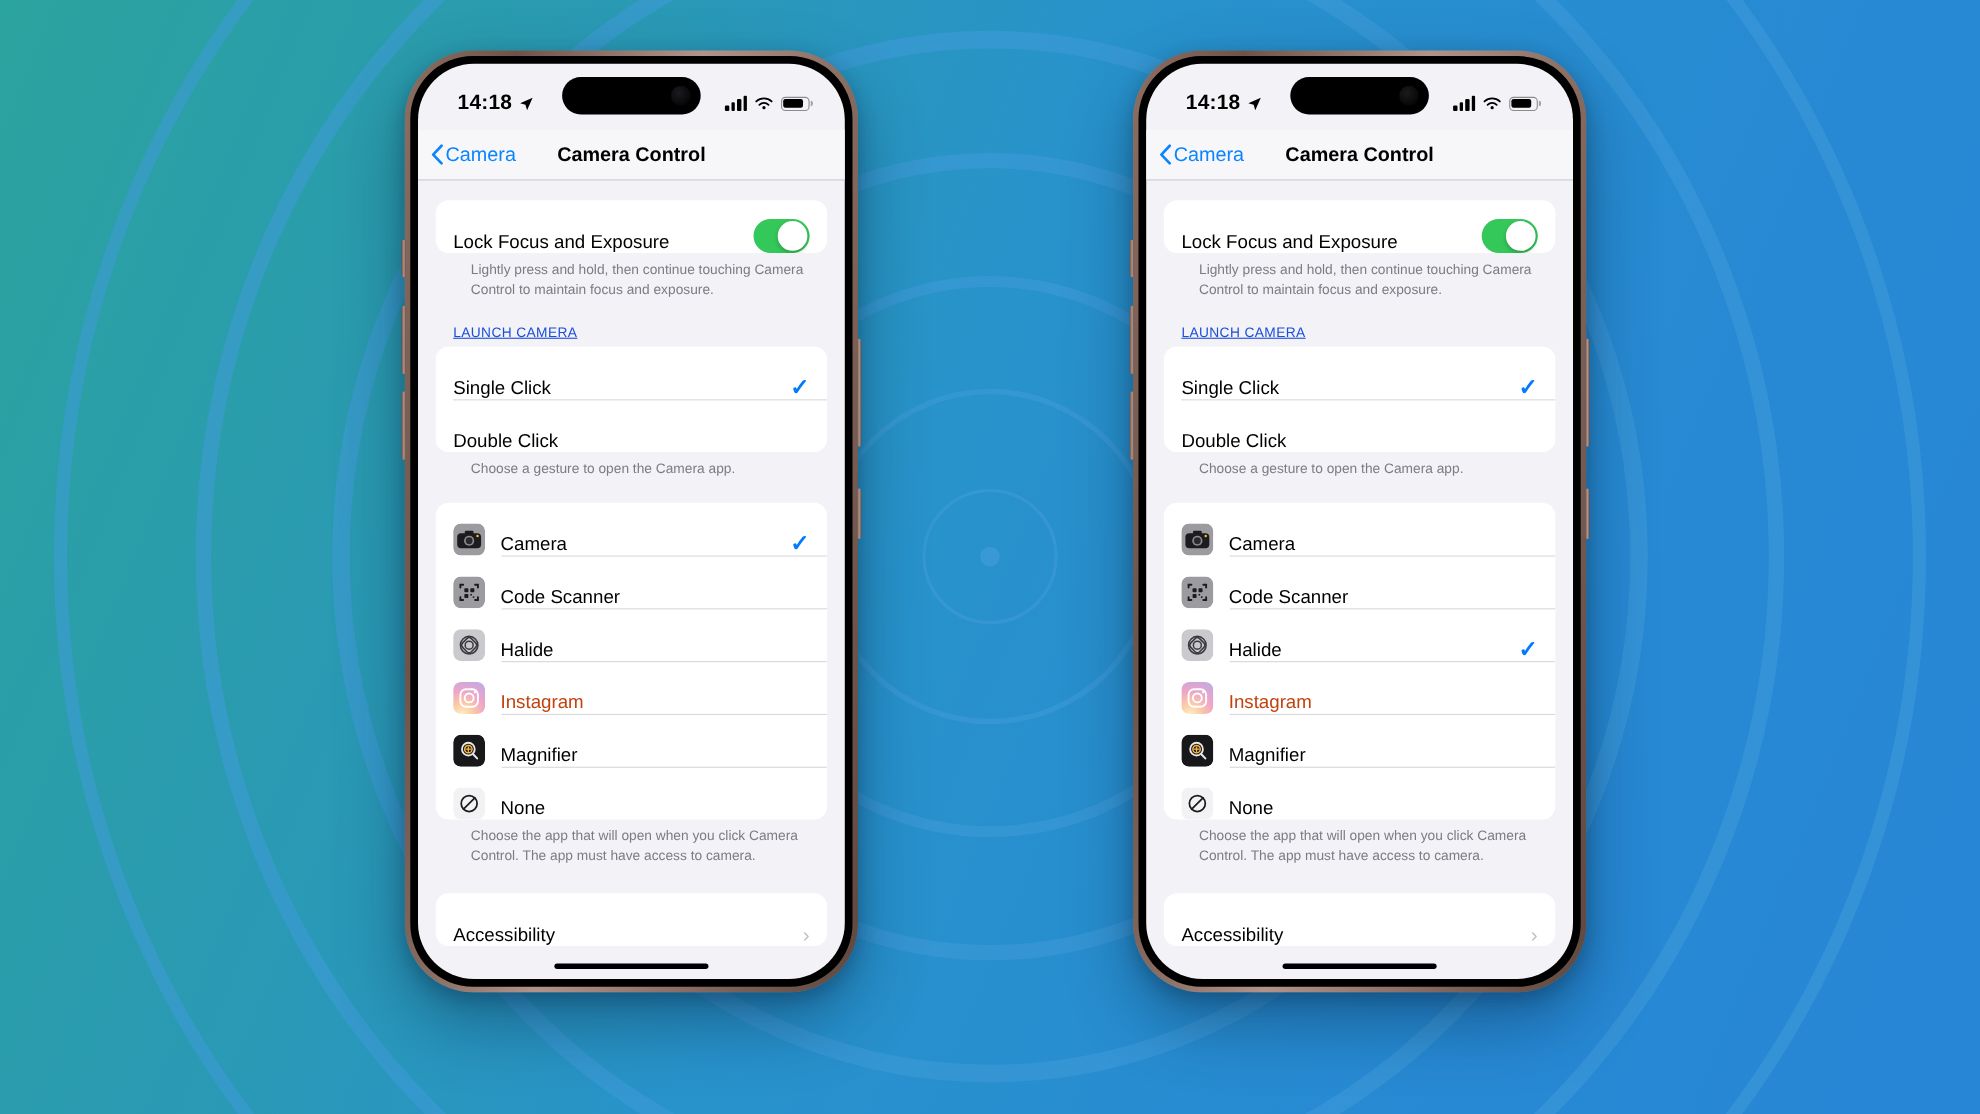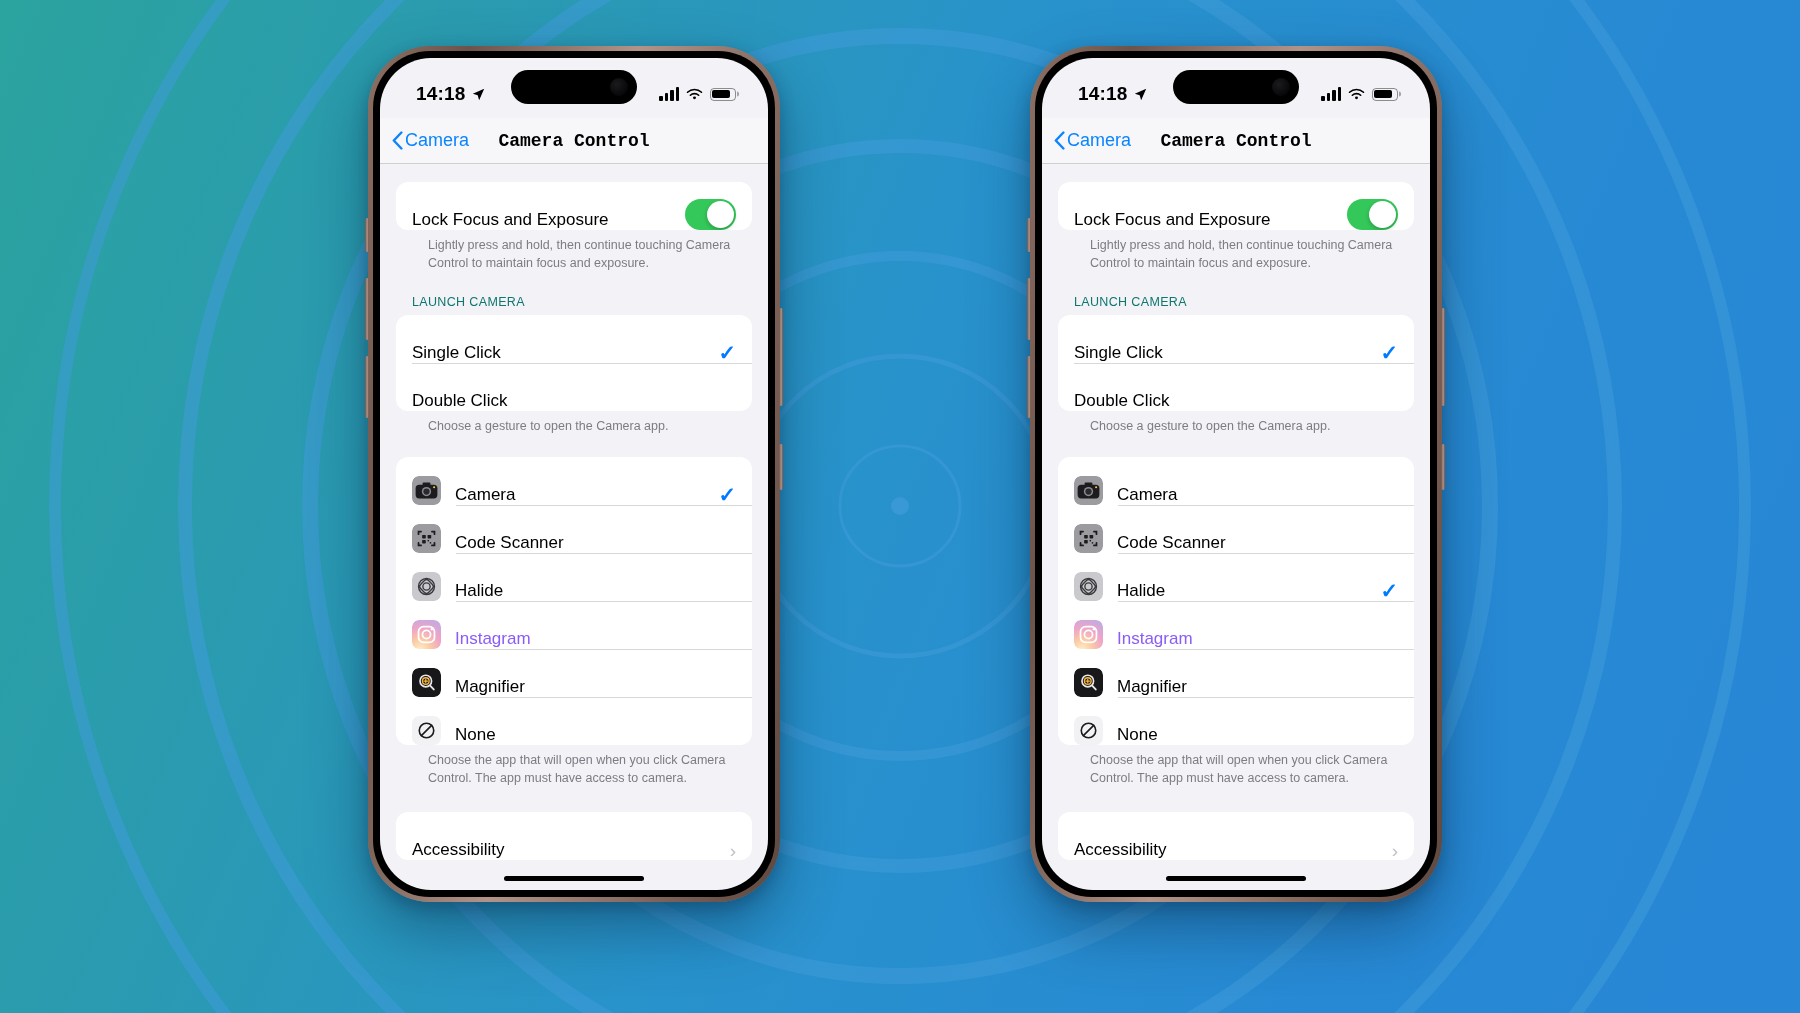--- a/index.html
+++ b/index.html
@@ -95,21 +95,21 @@
     display: flex; align-items: center;
     background: #F7F7F9;
     border-bottom: .5px solid rgba(0,0,0,.16);
   }
   .nav-back {
     display: flex; align-items: center; gap: 2px;
     margin-left: 12px; color: #0A84FF; font-size: 18px;
   }
   .nav-title {
     position: absolute; left: 50%; transform: translateX(-50%);
-    font-size: 18px; font-weight: bold; color: #000; white-space: nowrap; font-family: Liberation Mono, monospace;
+    font-size: 18px; font-weight: bold; color: #000; white-space: nowrap;
   }
 
   
   .content { padding: 0 0 0 0; }
 
   .group {
     margin: 0 16px; background: #fff; border-radius: 12px; overflow: hidden;
   }
   .group.first { margin-top: 18px; }
 
@@ -118,43 +118,43 @@
     min-height: 48px; padding: 0 16px;
     position: relative;
   }
   .row + .row::before {
     content: ""; position: absolute; left: 16px; right: 0; top: 0;
     height: .5px; background: rgba(60,60,67,.20);
   }
   .row.with-icon + .row.with-icon::before { left: 60px; }
 
   .row-label { font-size: 17px; color: #000; flex: 1; }
-  .row-label.dim { color: #8b5cf6; }
+  .row-label.dim { color: #c2410c; }
 
   .check { color: #007AFF; font-size: 21px; font-weight: bold; line-height: 1; }
   .chev  { color: #C0C0C6; font-size: 19px; line-height: 1; }
 
   .toggle {
     width: 51px; height: 31px; border-radius: 16px; background: #34C759;
     position: relative; flex: none;
   }
   .toggle .knob {
     position: absolute; right: 2px; top: 2px;
     width: 27px; height: 27px; border-radius: 50%; background: #fff;
     box-shadow: 0 2px 4px rgba(0,0,0,.22);
   }
 
   .footnote {
     font-size: 12.5px; line-height: 1.42; color: #7C7C83;
     padding: 7px 20px 0 32px;
     margin-left: 16px;
   }
   .section-hdr {
-    font-size: 12.5px; color: #0f766e;
-    padding: 22px 0 6px 32px; letter-spacing: .35px;
+    font-size: 12.5px; color: #1d4ed8;
+    padding: 22px 0 6px 32px; letter-spacing: .35px; text-decoration: underline;
   }
 
   .appicon {
     width: 29px; height: 29px; border-radius: 7px; margin-right: 14px;
     flex: none; display: block;
   }
   .appicon.dim { opacity: .42; }
 
   .home-indicator {
     position: absolute; bottom: 9px; left: 50%; transform: translateX(-50%);

